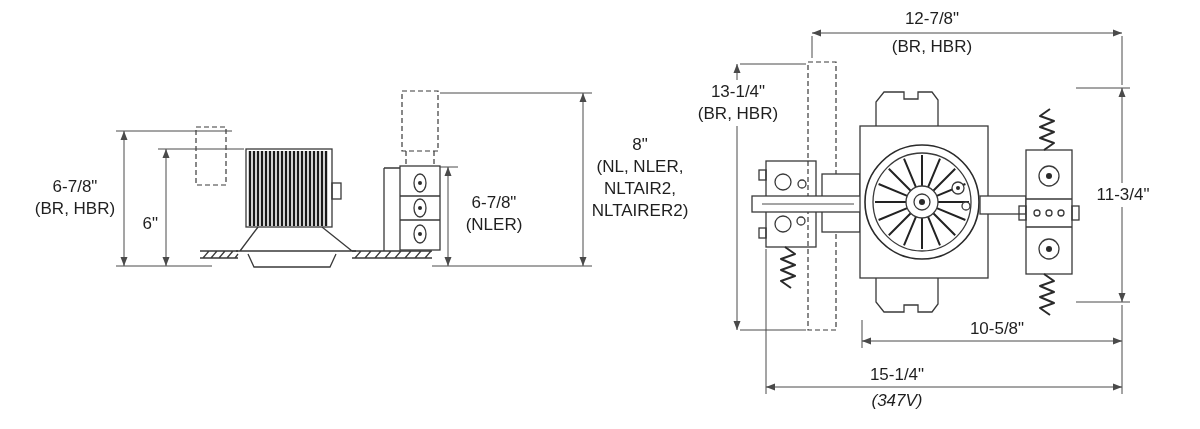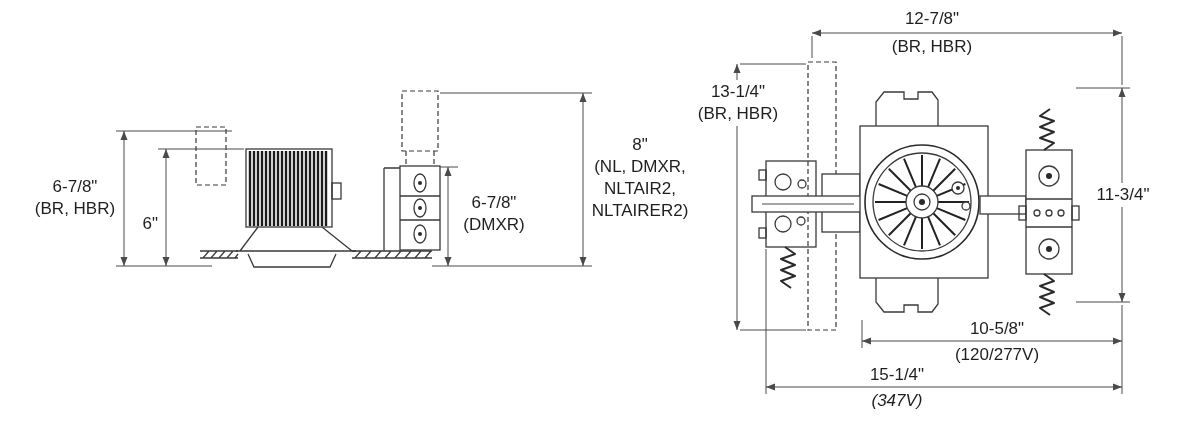--- a/index.html
+++ b/index.html
@@ -161,32 +161,31 @@
         <polygon class="arr" points="766,387 775,383.5 775,390.5"></polygon>
         <polygon class="arr" points="1122,387 1113,383.5 1113,390.5"></polygon>
       </g>
     </g>
   </svg>
 
   <div class="lbl" style="left:30px;top:176px;width:90px;"><span>6-7/8"</span><br><span>(BR, HBR)</span></div>
 
   <div class="lbl right" style="left:128px;top:213px;width:30px;"><span>6"</span></div>
 
-  <div class="lbl" style="left:452px;top:192px;width:84px;"><span>6-7/8"</span><br><span>(DMXR)</span></div>
+  <div class="lbl" style="left:452px;top:192px;width:84px;"><span>6-7/8"</span><br><span>(NLER)</span></div>
 
-  <div class="lbl" style="left:572px;top:134px;width:136px;"><span>8"</span><br><span>(NL, DMXR,
+  <div class="lbl" style="left:572px;top:134px;width:136px;"><span>8"</span><br><span>(NL, NLER,
 NLTAIR2,
 NLTAIRER2)</span></div>
 
   <div class="lbl" style="left:872px;top:8px;width:120px;">12-7/8"</div>
   <div class="lbl" style="left:872px;top:36px;width:120px;">(BR, HBR)</div>
 
   <div class="lbl whitebg" style="left:684px;top:80px;width:104px;"><span>13-1/4"</span><br><span>(BR, HBR)</span></div>
 
   <div class="lbl whitebg" style="left:1082px;top:183px;width:78px;">11-3/4"</div>
 
   <div class="lbl" style="left:947px;top:318px;width:100px;">10-5/8"</div>
-  <div class="lbl" style="left:937px;top:344px;width:120px;">(120/277V)</div>
 
   <div class="lbl" style="left:847px;top:364px;width:100px;">15-1/4"</div>
   <div class="lbl" style="left:857px;top:390px;width:80px;font-style:italic;">(347V)</div>
 
 </div>
 
 </body></html>

